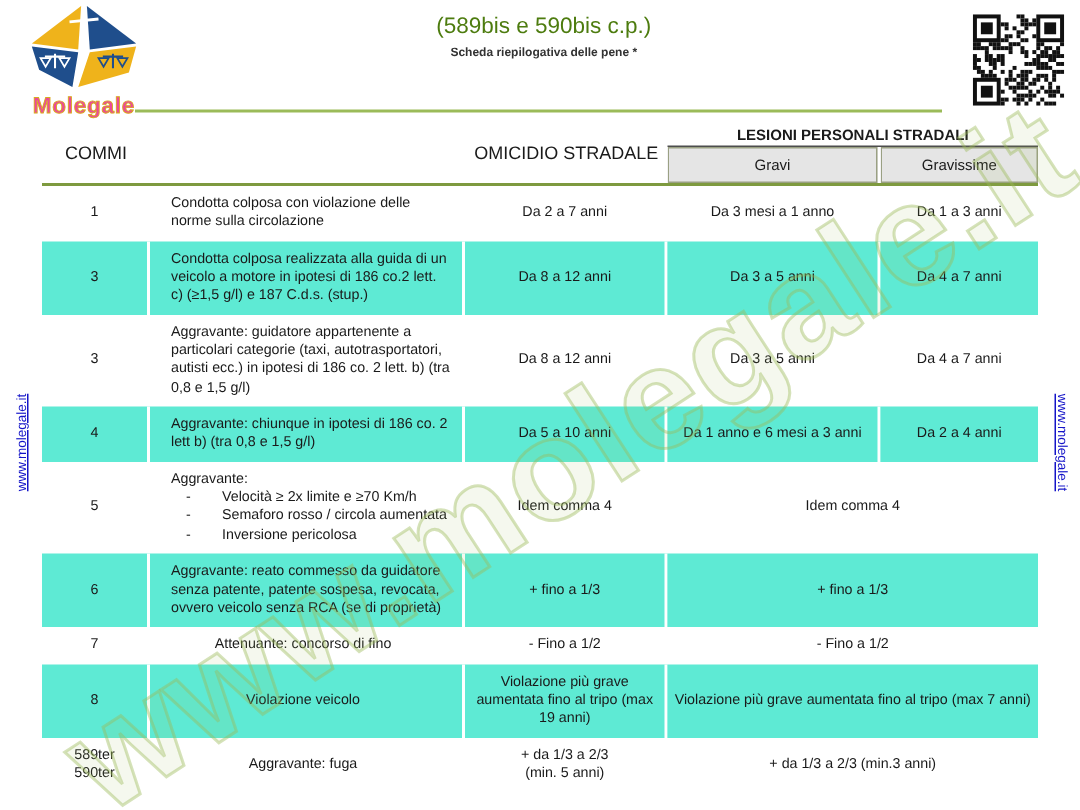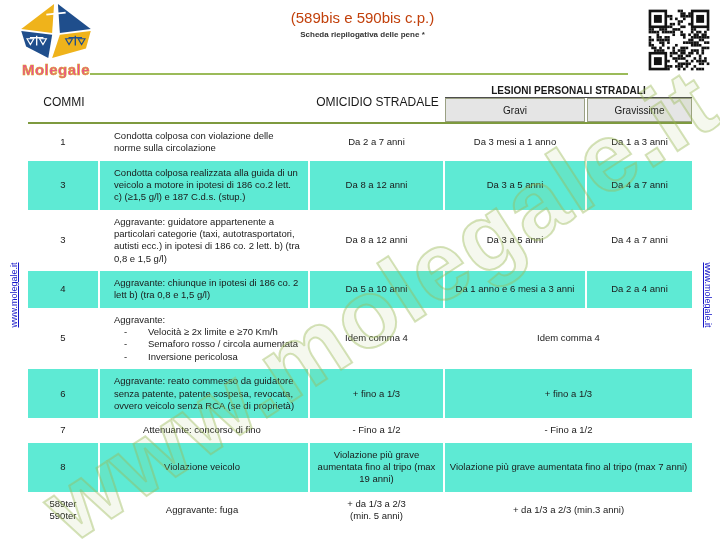--- a/index.html
+++ b/index.html
@@ -5,21 +5,21 @@
   html,body{margin:0;padding:0;background:#fff;}
   .page{position:relative;width:720px;height:540px;background:#fff;overflow:hidden;
         font-family:"Liberation Sans",sans-serif;color:#1a1a1a;}
 
   
   .logo-wrap{position:absolute;left:8px;top:3px;width:96px;text-align:center;}
   .logo-word{font-size:15px;font-weight:bold;color:#ec4899;letter-spacing:.5px;
              -webkit-text-stroke:.6px #d9a91f;margin-top:-2px;}
   .title-block{position:absolute;left:110px;top:6px;width:505px;text-align:center;}
   .doc-title{font-size:17px;font-weight:bold;letter-spacing:.2px;}
-  .doc-subtitle{font-size:15px;margin-top:3px;color:#c2410c;}
+  .doc-subtitle{font-size:15px;margin-top:3px;color:#4d7c0f;}
   .doc-tagline{font-size:8px;font-weight:bold;margin-top:4px;color:#333;}
   .title-rule{position:absolute;left:90px;top:73px;width:538px;height:2px;background:#9BBB59;}
   .qr{position:absolute;left:646px;top:7px;width:66px;height:66px;}
 
   
   .vlink{position:absolute;width:120px;height:14px;text-align:center;font-size:9px;
          color:#1414c8;text-decoration:underline;}
   .vlink.left{left:-44px;top:288px;transform:rotate(-90deg);}
   .vlink.right{left:646px;top:288px;transform:rotate(90deg);}
 

